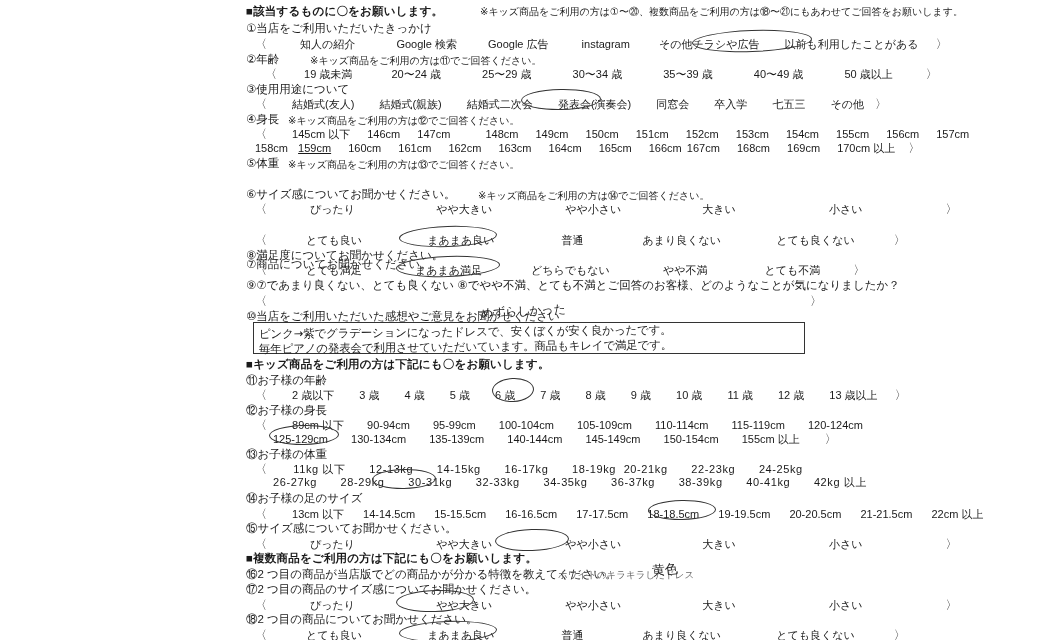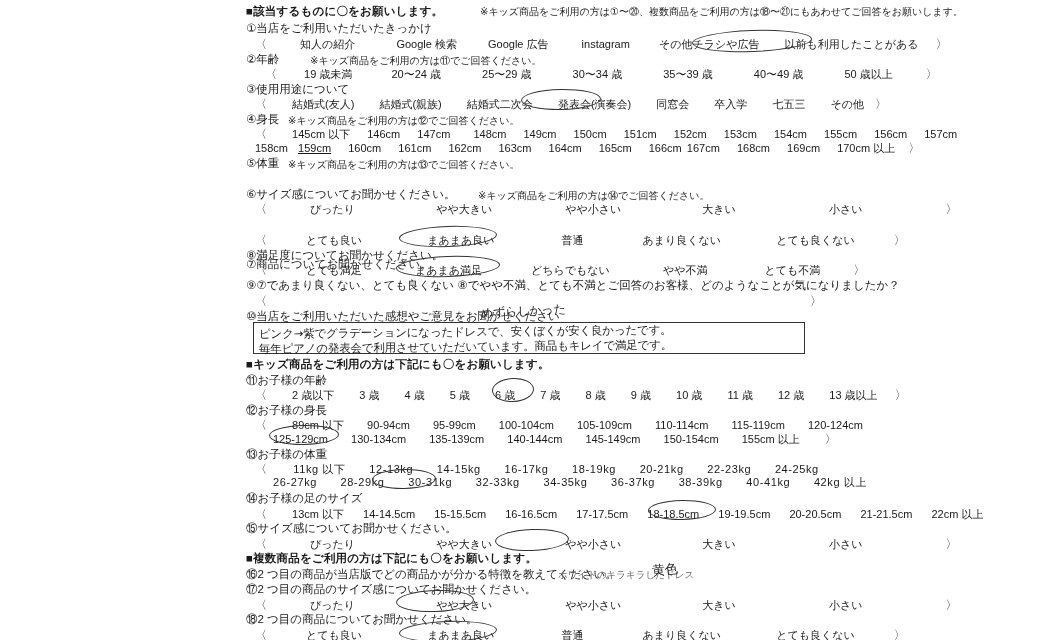--- a/index.html
+++ b/index.html
@@ -68,21 +68,21 @@
   </div>
   <div class="circle" style="left:521px;top:89px;width:78px;height:19px;transform:rotate(-1deg);"></div>
 
   <div class="line q" style="left:246px;top:112px;">④身長</div>
   <div class="line note" style="left:288px;top:114px;">※キッズ商品をご利用の方は⑫でご回答ください。</div>
   <div class="line row" style="left:255px;top:126px;">
     <span class="brk">〈</span>
     <span class="opt" style="margin-left:22px;">145cm 以下</span>
     <span class="opt" style="margin-left:14px;">146cm</span>
     <span class="opt" style="margin-left:14px;">147cm</span>
-    <span class="opt" style="margin-left:20px;">148cm</span>
+    <span class="opt" style="margin-left:32px;">148cm</span>
     <span class="opt" style="margin-left:14px;">149cm</span>
     <span class="opt" style="margin-left:14px;">150cm</span>
     <span class="opt" style="margin-left:14px;">151cm</span>
     <span class="opt" style="margin-left:14px;">152cm</span>
     <span class="opt" style="margin-left:14px;">153cm</span>
     <span class="opt" style="margin-left:14px;">154cm</span>
     <span class="opt" style="margin-left:14px;">155cm</span>
     <span class="opt" style="margin-left:14px;">156cm</span>
     <span class="opt" style="margin-left:14px;">157cm</span>
   </div>
@@ -200,21 +200,21 @@
   <div class="circle" style="left:269px;top:425px;width:68px;height:18px;transform:rotate(-1deg);"></div>
 
   <div class="line q" style="left:246px;top:447px;">⑬お子様の体重</div>
   <div class="line row" style="left:255px;top:461px;letter-spacing:.6px;">
     <span class="brk">〈</span>
     <span class="opt" style="margin-left:22px;">11kg 以下</span>
     <span class="opt" style="margin-left:20px;">12-13kg</span>
     <span class="opt" style="margin-left:20px;">14-15kg</span>
     <span class="opt" style="margin-left:20px;">16-17kg</span>
     <span class="opt" style="margin-left:20px;">18-19kg</span>
-    <span class="opt" style="margin-left:20px;">20-21kg</span>
+    <span class="opt" style="margin-left:4px;">20-21kg</span>
     <span class="opt" style="margin-left:20px;">22-23kg</span>
     <span class="opt" style="margin-left:20px;">24-25kg</span>
   </div>
   <div class="line row" style="left:273px;top:475px;letter-spacing:.6px;">
     <span class="opt">26-27kg</span>
     <span class="opt" style="margin-left:20px;">28-29kg</span>
     <span class="opt" style="margin-left:20px;">30-31kg</span>
     <span class="opt" style="margin-left:20px;">32-33kg</span>
     <span class="opt" style="margin-left:20px;">34-35kg</span>
     <span class="opt" style="margin-left:20px;">36-37kg</span>

